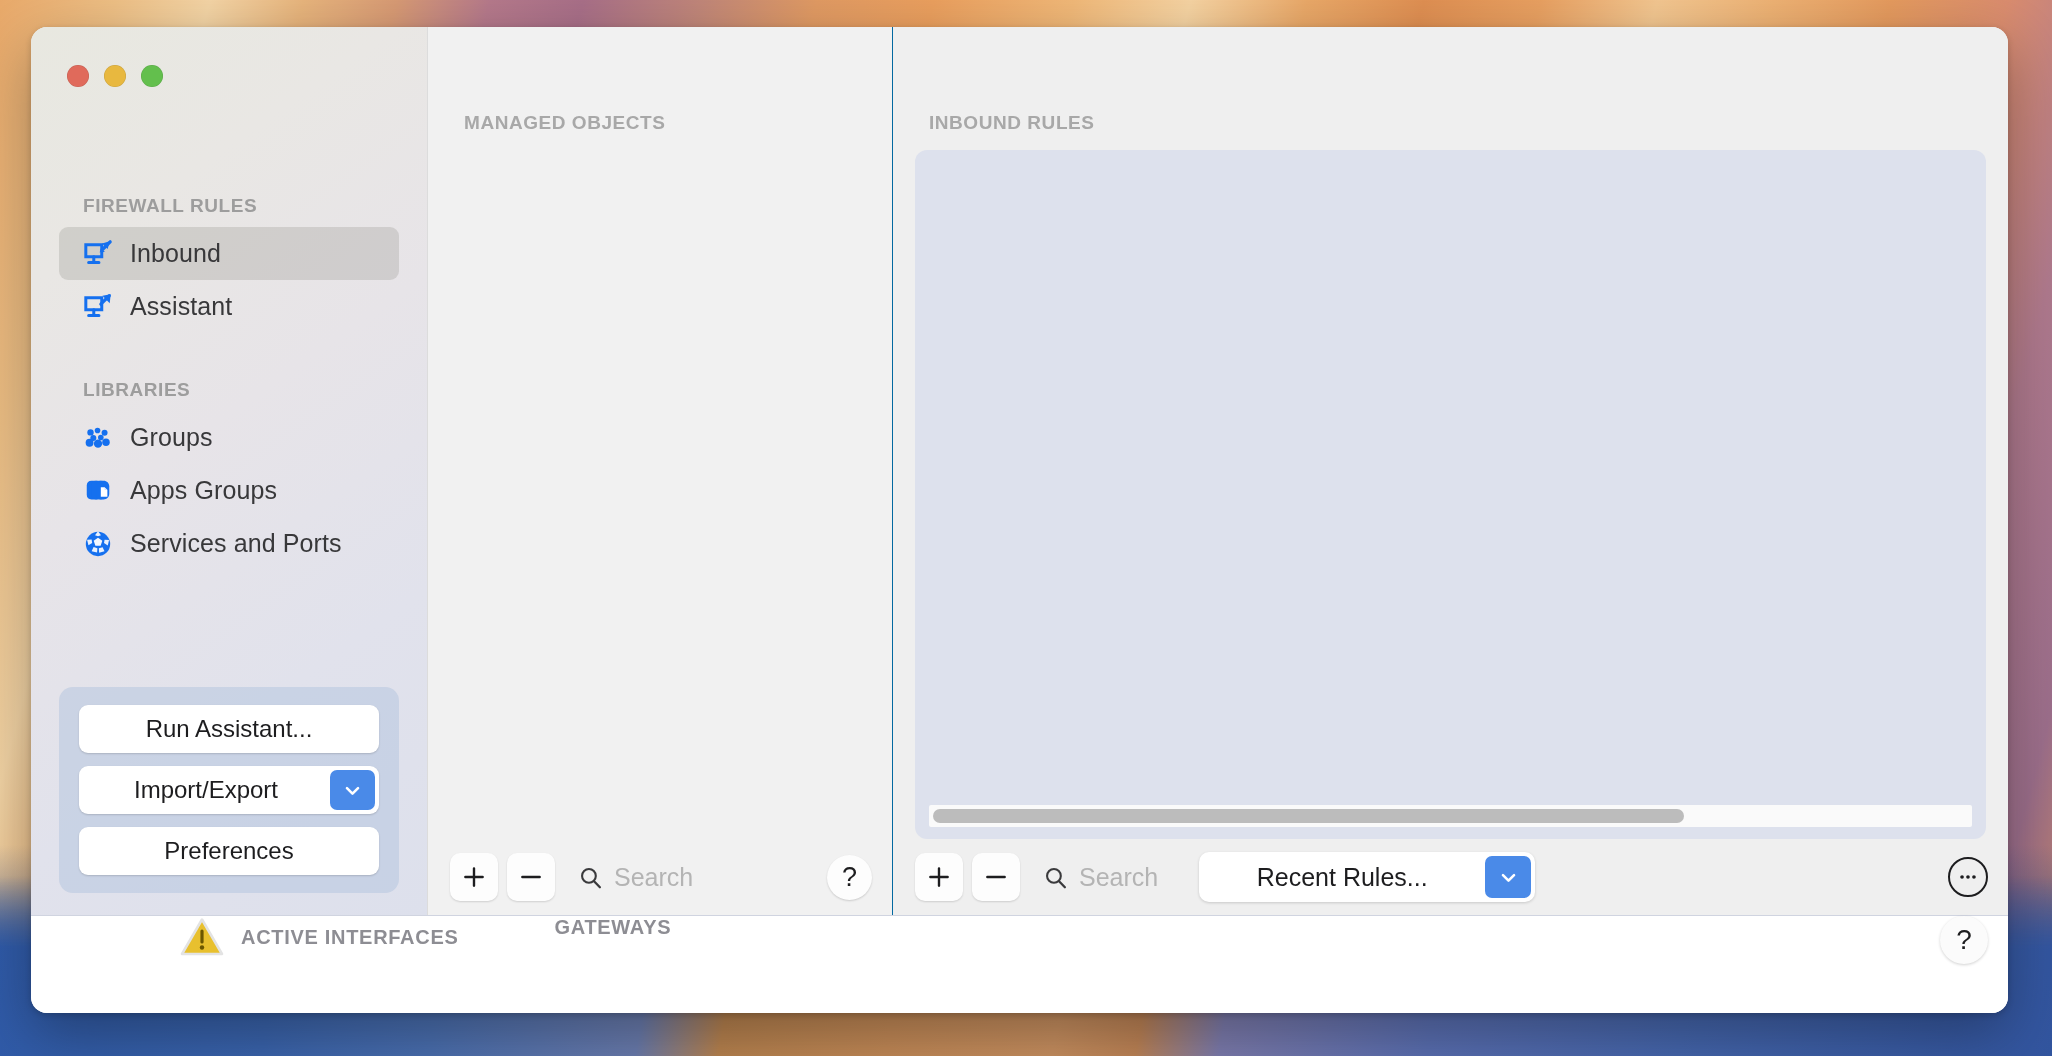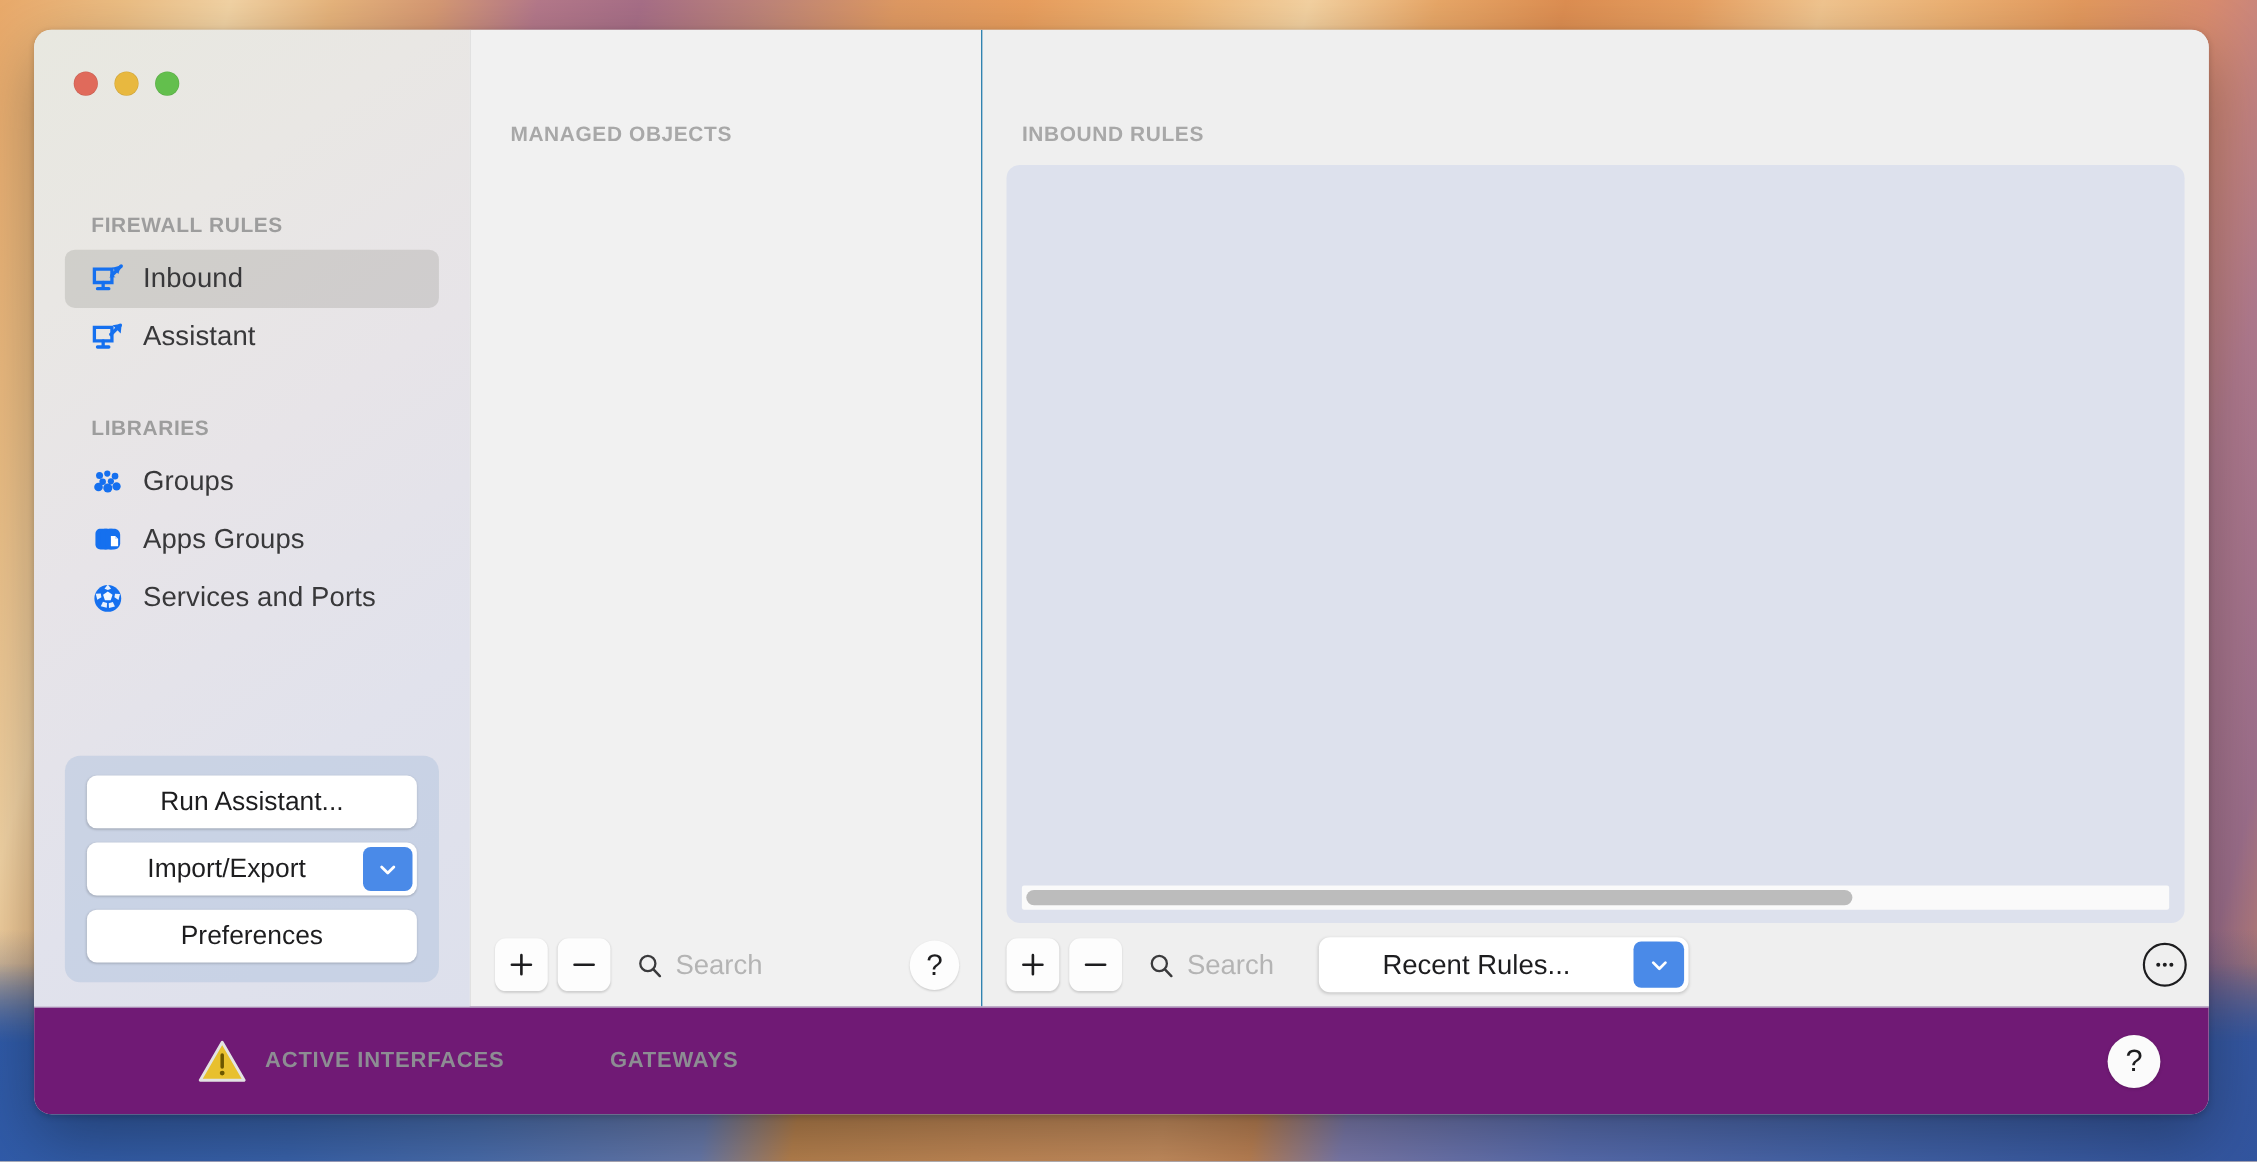--- a/index.html
+++ b/index.html
@@ -304,25 +304,25 @@
   .recent-split .split-chevron {
     right: 4px; top: 4px; height: 42px; width: 46px;
   }
   #ellipsis-btn { margin-left: auto; }
   #ellipsis-btn svg { width: 22px; height: 22px; }
 
   
   #statusbar {
     height: 98px;
     flex: 0 0 98px;
-    background: #701a75;
+    background: #ffffff;
     border-top: 1px solid #d0d4e0;
     display: flex;
-    align-items: center;
-    padding: 0 44px 0 0;
+    align-items: flex-start;
+    padding: 0 20px 0 0;
   }
   .status-tab {
     display: flex;
     align-items: center;
     gap: 16px;
     font-size: 20px;
     font-weight: bold;
     letter-spacing: 0.7px;
     color: #8d8d93;
     cursor: default;

